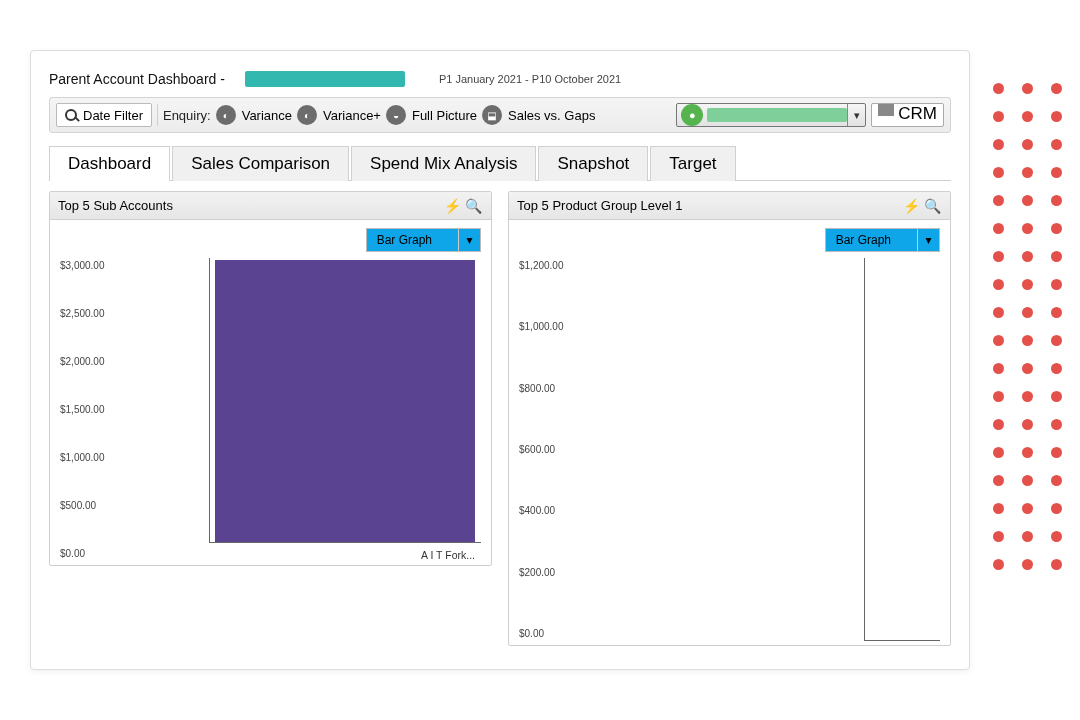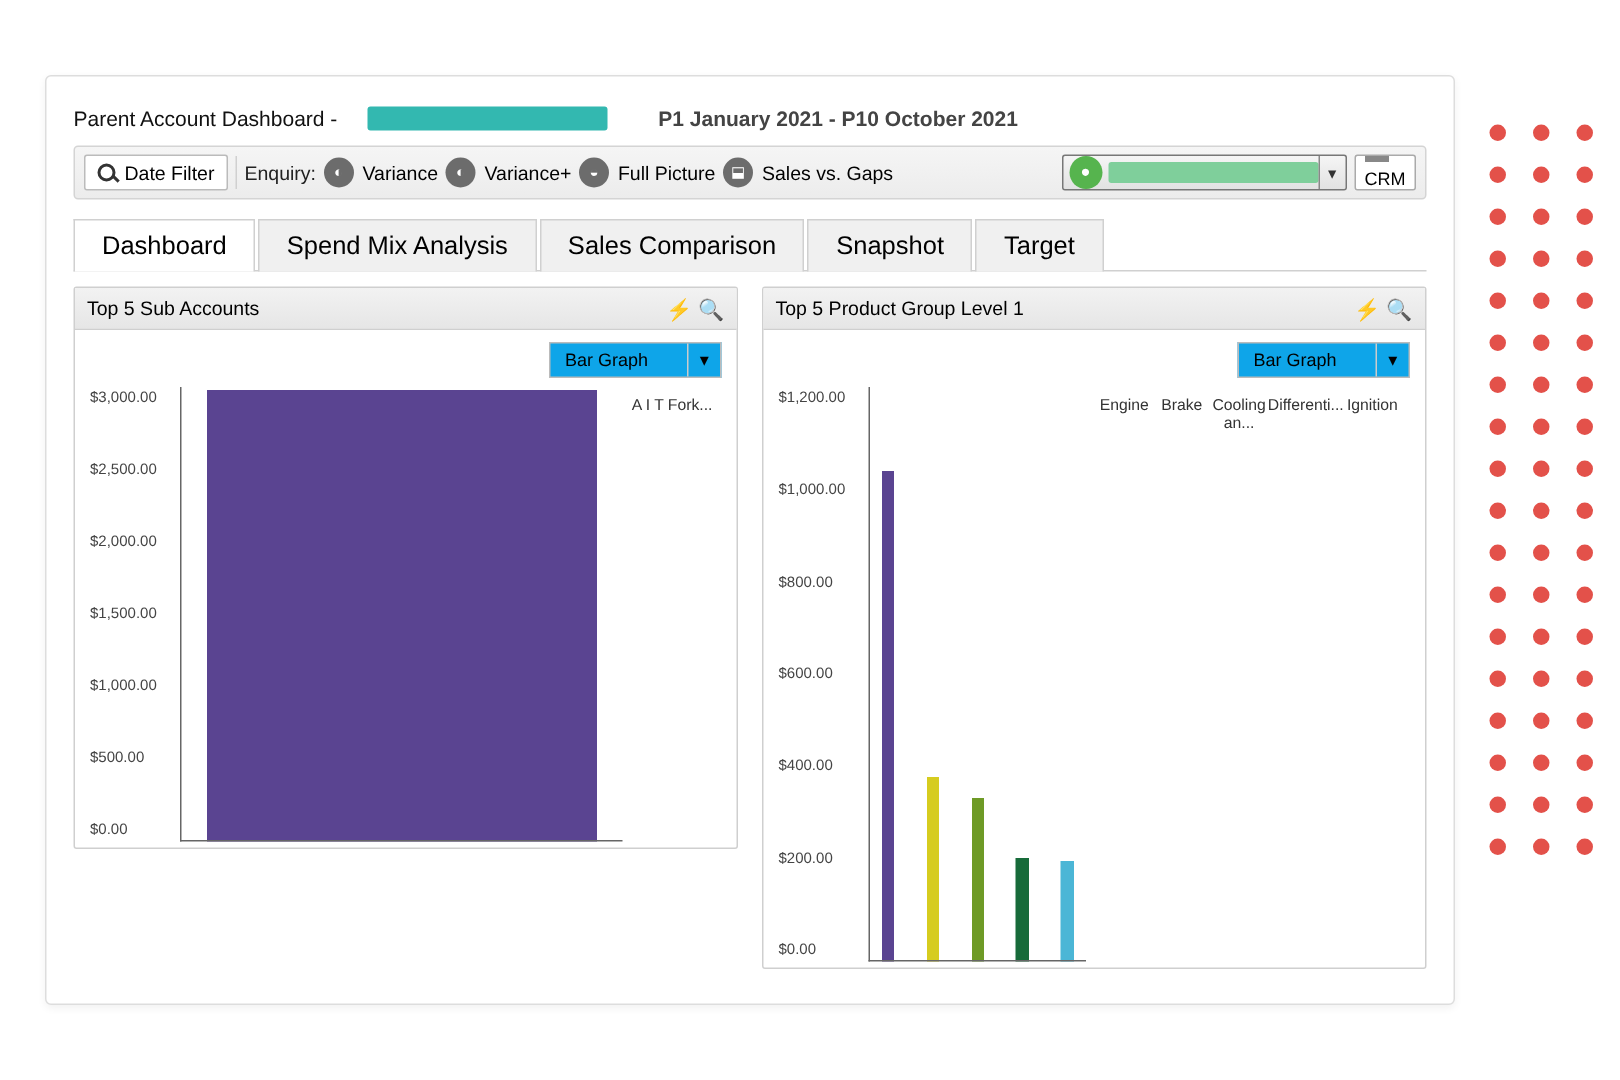--- a/index.html
+++ b/index.html
@@ -2,50 +2,50 @@
 <html><head>
 <meta charset="utf-8">
 <style>
   * { box-sizing: border-box; margin: 0; padding: 0; font-family: Arial, Helvetica, sans-serif; }
   body { background:#fff; width:1080px; height:720px; position:relative; overflow:hidden;}
   .dot-grid { position:absolute; right:5px; top:83px; width:82px; display:flex; flex-wrap:wrap; gap:17px 18px;}
   .dot-grid span{ width:11px; height:11px; border-radius:50%; background:#e3514a; display:block;}
   .app-frame{ position:absolute; left:30px; top:50px; width:940px; height:620px; background:#fff; border:1px solid #ddd; border-radius:4px; box-shadow:0 2px 6px rgba(0,0,0,0.06); padding:20px 18px 12px;}
   .title-row{ display:flex; align-items:center; gap:20px; font-size:14px; color:#111;}
   .title-row .redacted{ display:inline-block; width:160px; height:16px; background:#33b8b0; border-radius:2px;}
-  .date-range{ font-size:14px; color:#444; margin-left:14px;font-weight:bold;}
+  .date-range{ font-size:11px; color:#444; margin-left:14px;}
   .toolbar{ margin-top:10px; background:linear-gradient(#f5f5f5,#ececec); border:1px solid #d4d4d4; border-radius:3px; height:36px; display:flex; align-items:center; padding:0 6px; gap:5px; font-size:13px;}
   .date-filter-btn{ background:#fff; border:1px solid #bbb; border-radius:2px; height:24px; padding:0 8px; display:flex; align-items:center; gap:6px; cursor:pointer;}
   .vbar{ width:1px; height:22px; background:#d0d0d0;}
   .enq-label{ font-size:13px; color:#222;}
   .enq-item{ display:flex; align-items:center; gap:6px; cursor:pointer; font-size:13px;}
   .round-icon{ width:20px; height:20px; border-radius:50%; background:#6c6c6c; display:flex; align-items:center; justify-content:center; color:#fff; font-size:10px;}
   .spacer{flex:1;}
   .user-box{ display:flex; align-items:center; border:1px solid #777; border-radius:2px; height:24px; background:linear-gradient(#f5f5f5,#e2e2e2);}
   .user-box .lead{ width:22px; height:22px; background:#56b44e; border-radius:50%; margin:0 4px; display:flex; align-items:center; justify-content:center; color:#fff; font-size:11px;}
   .user-box .redacted2{ width:140px; height:14px; background:#7fcf9b; border-radius:2px;}
   .user-box .caret{ width:18px; height:22px; border-left:1px solid #888; display:flex; align-items:center; justify-content:center; font-size:11px; color:#333;}
-  .crm-btn{ background:#fff; border:1px solid #aaa; border-radius:2px; height:24px; padding:0 6px; display:flex; gap:4px; cursor:pointer; font-size:12px;flex-direction:column;}
+  .crm-btn{ background:#fff; border:1px solid #aaa; border-radius:2px; height:24px; padding:0 6px; display:flex; gap:4px; cursor:pointer; font-size:17px;}
   .crm-btn .truck{ width:16px; height:12px; background:#888; position:relative;}
   .tabs{ margin-top:12px; display:flex; border-bottom:1px solid #d0d0d0;}
   .tab{ padding:7px 18px; font-size:17px; background:#f0f0f0; border:1px solid #d0d0d0; border-bottom:none; margin-right:2px; cursor:pointer; position:relative; top:1px;}
   .tab.active{ background:#fff; font-weight:500;}
   .panels{ display:flex; gap:16px; margin-top:10px;}
   .panel{ flex:1; border:1px solid #cfcfcf; border-radius:2px; background:#fff; display:flex; flex-direction:column;}
   .panel-head{ background:linear-gradient(#f2f2f2,#e6e6e6); border-bottom:1px solid #cfcfcf; height:28px; display:flex; align-items:center; padding:0 8px; font-size:13px; justify-content:space-between;}
   .panel-head .tools{ display:flex; gap:4px; align-items:center;}
   .panel-head .tools span{ color:#888; font-size:14px;}
   .panel-body{ padding:8px 10px 4px; flex:1; display:flex; flex-direction:column;}
   .graph-select-row{ display:flex; justify-content:flex-end; margin-bottom:6px;}
   .mini-select{ border:1px solid #bbb; background:#0ea5e9; height:24px; display:flex; align-items:center; font-size:12px; cursor:pointer;}
   .mini-select .lbl{ padding:0 26px 0 10px;}
   .mini-select .dd{ width:22px; text-align:center; border-left:1px solid #ccc; height:100%; display:flex; align-items:center; justify-content:center;}
   .chart-area{ flex:1; display:flex; font-size:10px; color:#444;}
   .y-axis{ display:flex; flex-direction:column; justify-content:space-between; align-items:flex-start; padding:2px 4px 2px 0; width:60px;}
-  .plot-wrap{ flex:1; display:flex; flex-direction:row;}
+  .plot-wrap{ flex:1; display:flex; flex-direction:column;align-items:flex-end;}
   .plot{ flex:1; display:flex; align-items:flex-end; gap:16px; padding:0 6px; position:relative;}
   .plot .baseline{ position:absolute; left:0; right:0; bottom:0; height:1px; background:#666;}
   .plot .yaxis-line{ position:absolute; left:0; top:0; bottom:0; width:1px; background:#666;}
   .bar-col{ flex:1; display:flex; flex-direction:column; align-items:center; height:100%; justify-content:flex-end;}
   .bar{ width:60%; max-width:72px;}
   .x-labels{ display:flex; padding:6px 6px 0;}
   .x-labels span{ flex:1; text-align:center; font-size:10.5px; color:#333;}
   .panel:first-child .bar{ width:260px; max-width:260px; }
   .panel:first-child .plot{ justify-content:center; }
   .mag{ display:inline-block; width:12px; height:12px; border:2px solid #333; border-radius:50%; position:relative;}
@@ -151,22 +151,22 @@
       <span class="caret">▾</span>
     </div>
     <div class="crm-btn">
       <span class="truck"></span>
       <span>CRM</span>
     </div>
   </div>
 
   <div class="tabs">
     <div class="tab active"><span>Dashboard</span></div>
+    <div class="tab"><span>Sales Comparison</span></div>
     <div class="tab"><span>Spend Mix Analysis</span></div>
-    <div class="tab"><span>Sales Comparison</span></div>
     <div class="tab"><span>Snapshot</span></div>
     <div class="tab"><span>Target</span></div>
   </div>
 
   <div class="panels">
 
     <div class="panel" style="height:375px;">
       <div class="panel-head">
         <span>Top 5 Sub Accounts</span>
         <div class="tools">
@@ -245,26 +245,19 @@
                 <div class="bar-col">
                   <div class="bar" style="height: 28.3333%; background: rgb(110, 154, 38);"></div>
                 </div>
                 <div class="bar-col">
                   <div class="bar" style="height: 17.9167%; background: rgb(23, 107, 58);"></div>
                 </div>
                 <div class="bar-col">
                   <div class="bar" style="height: 17.5%; background: rgb(75, 182, 214);"></div>
                 </div>
               </div>
-            <div class="x-labels" id="xlab-1">
-                <span>Engine</span>
-                <span>Brake</span>
-                <span>Cooling an...</span>
-                <span>Differenti...</span>
-                <span>Ignition</span>
-              </div>
           </div>
         </div>
       </div>
     </div>
 
   </div>
 </div>
 
 </body></html>

